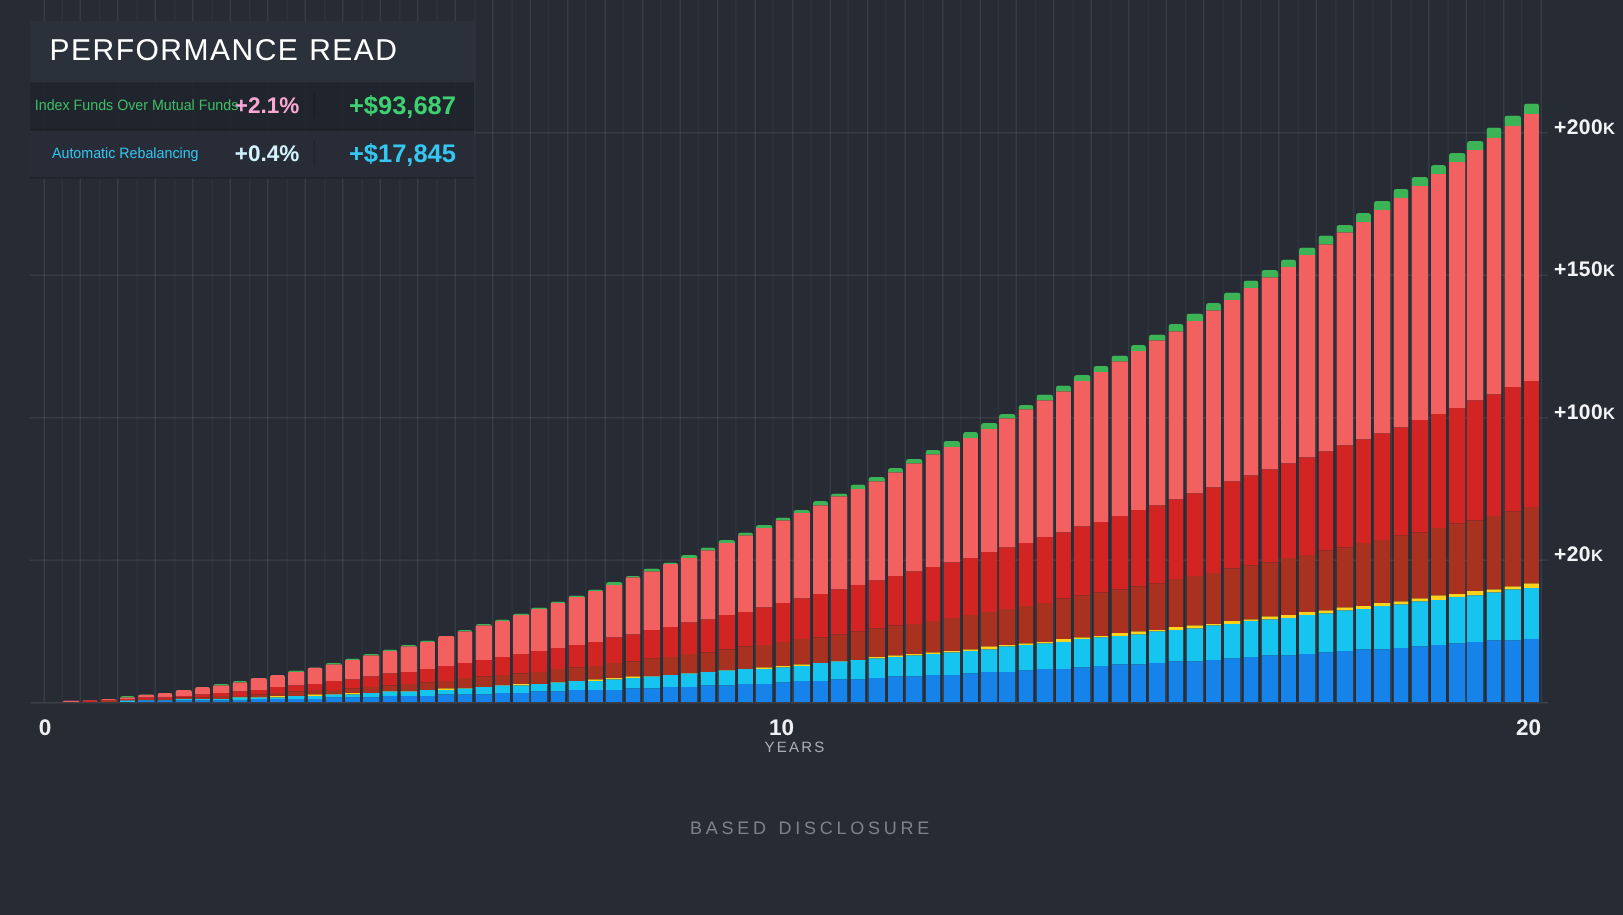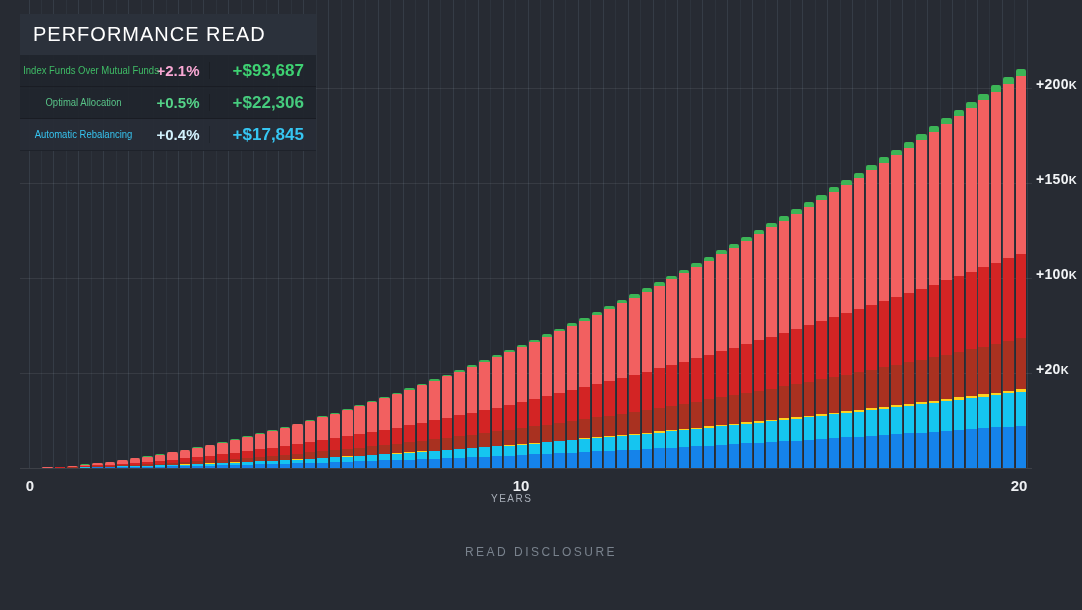--- a/index.html
+++ b/index.html
@@ -9,21 +9,21 @@
   .vgrid{position:absolute;top:0;width:1px;height:468px;}
   .vgrid.bright{background:#353c46;}
   .vgrid.dim{background:#2d333c;}
   .hgrid{position:absolute;left:20px;width:1012px;height:1px;background:rgba(255,255,255,0.08);}
   .baseline{position:absolute;left:20px;width:1012px;height:1px;background:rgba(255,255,255,0.10);top:468px;}
   .bar{position:absolute;display:flex;flex-direction:column-reverse;border-radius:2px 2px 0 0;overflow:hidden;}
   .bar .seg{width:100%;flex:0 0 auto;}
   .ylabel{position:absolute;left:1036px;color:#f2f4f6;font-size:14px;font-weight:700;letter-spacing:.3px;}
   .ylabel .k{font-size:11px;font-weight:700;}
   .xlabel{position:absolute;color:#eef0f3;font-size:15px;font-weight:700;text-align:center;}
-  .xsub{position:absolute;color:#a8aeb8;font-size:10px;letter-spacing:1.5px;text-align:left;}
+  .xsub{position:absolute;color:#a8aeb8;font-size:10px;letter-spacing:1.5px;text-align:right;}
   
   .legend{position:absolute;left:20px;top:14px;width:296px;z-index:5;}
   .legend-title{height:41px;line-height:41px;background:#2b313b;color:#ffffff;font-size:20px;
     letter-spacing:1px;padding-left:13px;box-sizing:border-box;}
   .lrow{display:flex;height:32px;align-items:center;box-sizing:border-box;border-bottom:1px solid rgba(0,0,0,0.22);}
   .lrow.odd{background:rgba(32,37,45,0.92);}
   .lrow.even{background:rgba(39,45,54,0.92);}
   .lcell-label{width:127px;text-align:center;font-size:10px;white-space:nowrap;transform:scaleX(.95);}
   .lcell-pct{width:63px;text-align:center;font-size:15px;font-weight:700;border-right:1px solid rgba(0,0,0,0.18);box-sizing:border-box;}
   .lcell-amt{width:106px;text-align:right;padding-right:12px;font-size:17px;font-weight:600;box-sizing:border-box;}
@@ -865,29 +865,24 @@
     <div class="xlabel" style="left:1004px;top:477px;width:30px;">20</div>
 
     <div class="legend">
       <div class="legend-title">PERFORMANCE READ</div>
 
       <div class="lrow odd">
         <div class="lcell-label" style="color: rgb(63, 188, 102);">Index Funds Over Mutual Funds</div>
         <div class="lcell-pct" style="color: #f9a8d4;">+2.1%</div>
         <div class="lcell-amt" style="color: rgb(62, 209, 114);">+$93,687</div>
       </div>
-      <div class="lrow odd">
-        <div class="lcell-label" style="color: rgb(88, 195, 135);">Optimal Allocation</div>
-        <div class="lcell-pct" style="color: rgb(85, 212, 137);">+0.5%</div>
-        <div class="lcell-amt" style="color: rgb(70, 204, 126);">+$22,306</div>
-      </div>
       <div class="lrow even">
         <div class="lcell-label" style="color: rgb(54, 195, 239);">Automatic Rebalancing</div>
         <div class="lcell-pct" style="color: rgb(210, 242, 253);">+0.4%</div>
         <div class="lcell-amt" style="color: rgb(54, 198, 242);">+$17,845</div>
       </div>
     </div>
   </div>
 
   <div class="footer">
-    <a class="disclosure">READ DISCLOSURE</a>
+    <a class="disclosure">BASED DISCLOSURE</a>
   </div>
 </div>
 
 </body></html>

